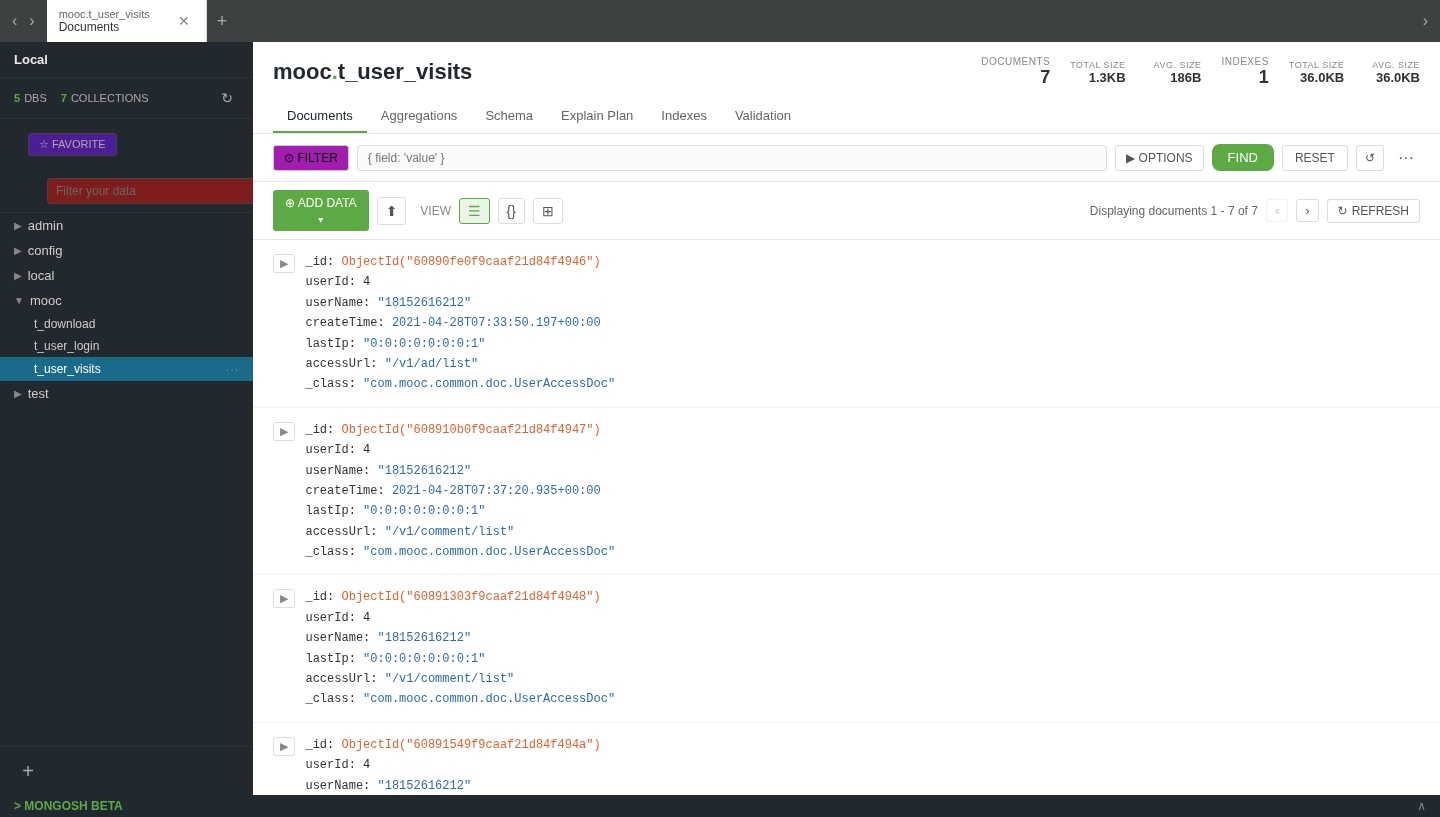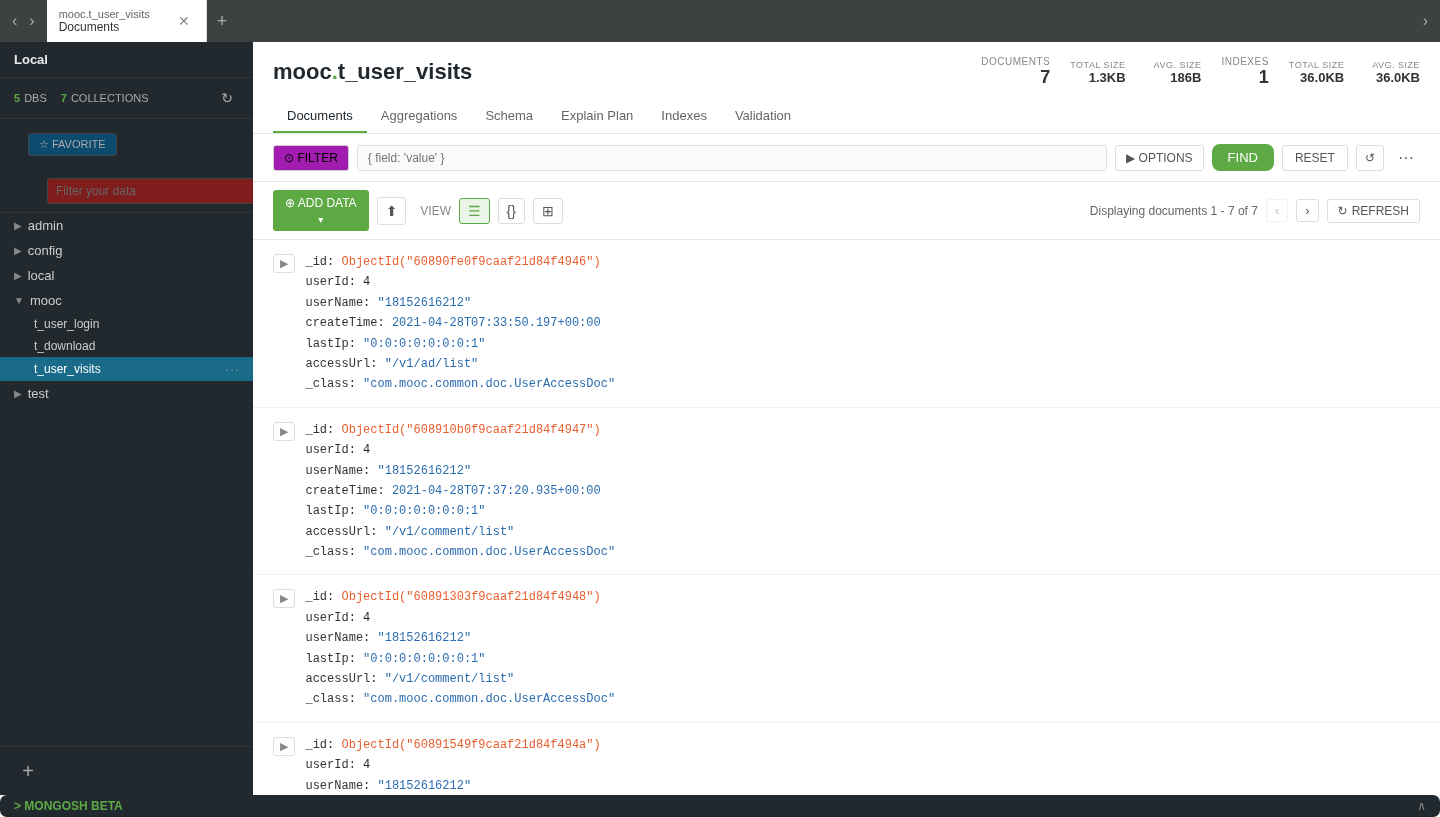--- a/index.html
+++ b/index.html
@@ -32,21 +32,21 @@
     }
     .sidebar-header {
       padding: 10px 14px; color: #ccc; font-size: 13px; font-weight: 600; border-bottom: 1px solid #333;
       display: flex; align-items: center; gap: 6px;
     }
     .sidebar-header span { color: #e8e8e8; }
     .sidebar-stats { display: flex; gap: 14px; font-size: 11px; color: #aaa; padding: 8px 14px; border-bottom: 1px solid #333; }
     .sidebar-stats .stat { display: flex; gap: 4px; align-items: center; }
     .stat-count { color: #5da944; font-weight: 600; }
     .stat-label { color: #aaa; }
-    .favorite-btn { margin: 6px 14px; background: #0c4a6e; border: 1px solid #444; border-radius: 3px; color: #aaa; cursor: pointer; padding: 4px 10px; font-size: 11px; display: flex; align-items: center; gap: 4px; width: fit-content; }
+    .favorite-btn { margin: 6px 14px; background: #4c1d95; border: 1px solid #444; border-radius: 3px; color: #aaa; cursor: pointer; padding: 4px 10px; font-size: 11px; display: flex; align-items: center; gap: 4px; width: fit-content; }
     .sidebar-search { padding: 8px 10px; border-bottom: 1px solid #333; }
     .sidebar-search input { width: 100%; background: #7f1d1d; border: 1px solid #444; border-radius: 3px; color: #ccc; padding: 5px 8px; font-size: 12px; outline: none; margin-left: 37px; }
     .sidebar-search input::placeholder { color: #666; }
 
     .sidebar-tree { flex: 1; overflow-y: auto; }
     .tree-item {
       display: flex; align-items: center; padding: 5px 14px; color: #ccc; cursor: pointer; font-size: 13px;
     }
     .tree-item .chevron { margin-right: 6px; font-size: 10px; color: #888; }
     .tree-item .db-name { font-weight: 500; }
@@ -130,21 +130,21 @@
     }
     .doc-expand { background: none; border: 1px solid #ddd; border-radius: 3px; padding: 2px 6px; cursor: pointer; font-size: 11px; color: #888; flex-shrink: 0; margin-top: 2px; }
     .doc-content { font-family: 'Monaco', 'Menlo', 'Courier New', monospace; font-size: 12px; line-height: 1.7; flex: 1; }
     .doc-field { color: #333; }
     .doc-key { color: #333; }
     .doc-objectid { color: #e85f2e; }
     .doc-number { color: #21282e; }
     .doc-string { color: #2b6cb0; }
 
     
-    .bottom-bar { background: #21282e; color: #aaa; font-size: 12px; padding: 4px 14px; display: flex; align-items: center; gap: 12px; flex-shrink: 0; border-radius: 7px; }
+    .bottom-bar { background: #21282e; color: #aaa; font-size: 12px; padding: 4px 14px; display: flex; align-items: center; gap: 12px; flex-shrink: 0; }
     .mongosh-label { color: #5da944; font-weight: 600; }
     .bottom-expand { margin-left: auto; cursor: pointer; color: #888; }
   </style>
 </head>
 <body>
 
 <div class="tab-bar">
   <div class="tab-bar-nav">
     <button class="nav-btn">‹</button>
     <button class="nav-btn">›</button>
@@ -201,24 +201,24 @@
       <div class="tree-item">
         <span class="chevron">▶</span>
         <span class="db-name">local</span>
       </div>
 
       <div class="tree-item">
         <span class="chevron">▼</span>
         <span class="db-name">mooc</span>
       </div>
       <div class="collection-item">
+        <span class="col-name">t_download</span>
+      </div>
+      <div class="collection-item">
         <span class="col-name">t_user_login</span>
-      </div>
-      <div class="collection-item">
-        <span class="col-name">t_download</span>
       </div>
       <div class="collection-item active">
         <span class="col-name">t_user_visits</span>
         <span class="col-menu">···</span>
       </div>
 
       <div class="tree-item">
         <span class="chevron">▶</span>
         <span class="db-name">test</span>
       </div>

